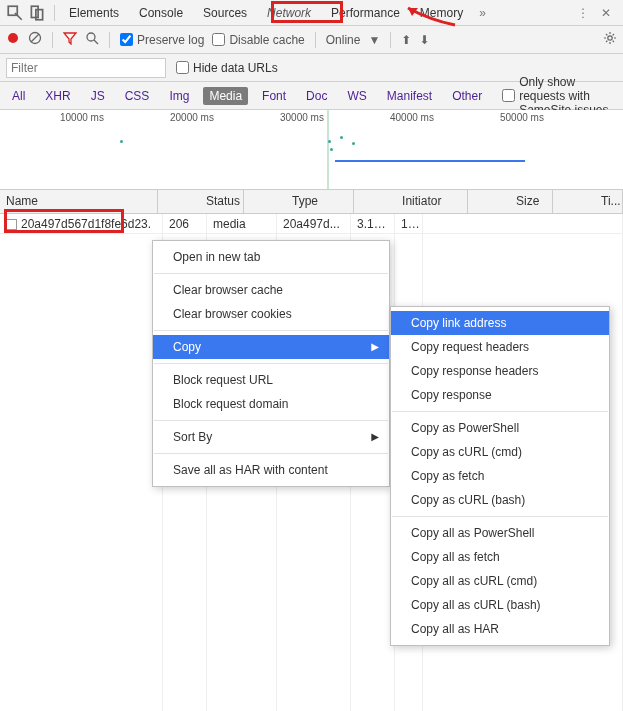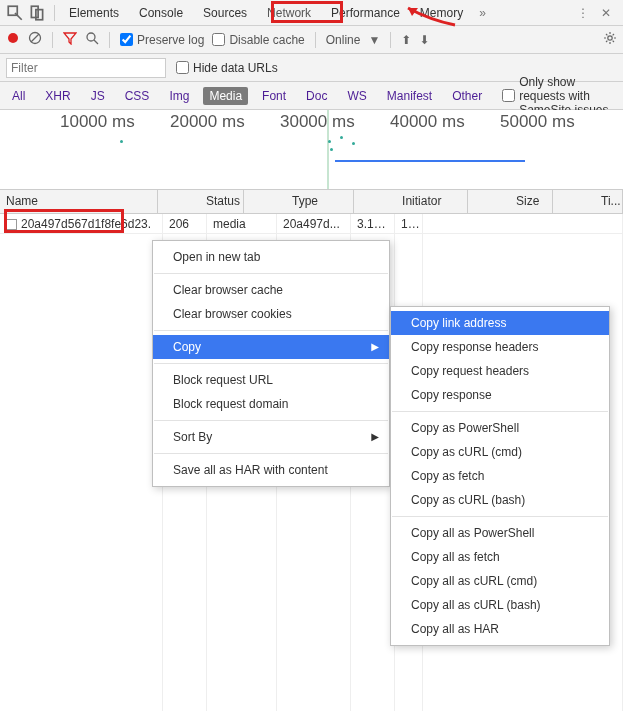--- a/index.html
+++ b/index.html
@@ -1,40 +1,40 @@
 <!DOCTYPE html>
 <html><head>
 <meta charset="utf-8">
 <style>
   * { box-sizing: border-box; margin: 0; padding: 0; font-family: "Segoe UI", Arial, sans-serif; font-size: 12px; }
   body { width: 623px; height: 711px; background: #fff; color: #333; position: relative; overflow: hidden; }
 
   .top-tabs { display: flex; align-items: center; height: 26px; border-bottom: 1px solid #d0d0d0; background: #f3f3f3; padding: 0 6px; gap: 0; }
   .top-tabs .icon { width: 18px; height: 18px; display: inline-flex; align-items: center; justify-content: center; margin-right: 4px; }
   .top-tab { padding: 4px 10px; cursor: pointer; color: #333; }
-  .top-tab.active { color: #555; }
+  .top-tab.active { color: #555; font-style: italic; }
   .top-tabs .spacer { flex: 1; }
   .top-tabs .chev { padding: 0 6px; color: #777; }
   .top-tabs .dots { padding: 0 6px; color: #777; }
 
   .toolbar { display: flex; align-items: center; height: 28px; border-bottom: 1px solid #d0d0d0; background: #f3f3f3; padding: 0 6px; gap: 8px; }
   .toolbar .sep { width: 1px; height: 16px; background: #ccc; margin: 0 2px; }
   .toolbar svg { width: 14px; height: 14px; }
   .toolbar .label { color: #555; }
   .toolbar .spacer { flex: 1; }
 
   .filterbar { display: flex; align-items: center; height: 28px; border-bottom: 1px solid #d0d0d0; background: #f3f3f3; padding: 0 6px; gap: 10px; }
   .filterbar input[type=text] { width: 160px; height: 20px; border: 1px solid #ccc; padding: 2px 4px; background: #fff; color: #888; }
 
   .type-tabs { display: flex; align-items: center; height: 28px; border-bottom: 1px solid #d0d0d0; background: #f3f3f3; padding: 0 6px; gap: 8px; }
   .type-tab { padding: 2px 6px; cursor: pointer; color: #4c1d95; border-radius: 2px; }
   .type-tab.selected { background: #7b7b7b; color: #fff; }
 
   .timeline { height: 80px; border-bottom: 1px solid #ccc; background: #fff; position: relative; }
-  .tick { position: absolute; top: 2px; font-size: 17px; color: #555; }
+  .tick { position: absolute; top: 2px; font-size: 10px; color: #555; }
   .vsel { position: absolute; top:0; bottom:0; left:327px; width:2px; background:#4a6; opacity:.3;}
   .hline { position:absolute; top:50px; left:335px; width:190px; height:2px; background:#3a78f0;}
 
   .dot{position:absolute;width:3px;height:3px;background:#3a9;border-radius:50%;}
 
   .table-head { display: flex; height: 24px; border-bottom: 1px solid #ccc; background: #f3f3f3; gap: 42px; }
   .th { padding: 4px 6px; border-right: 1px solid #ccc; color: #333; position: relative; }
   .th.name { width: 163px; }
   .th.status { width: 44px; }
   .th.type { width: 70px; }
@@ -231,22 +231,22 @@
   <div class="item">Block request URL</div>
   <div class="item">Block request domain</div>
   <div class="sep"></div>
   <div class="item"><span>Sort By</span><span class="arrow">▶</span></div>
   <div class="sep"></div>
   <div class="item">Save all as HAR with content</div>
 </div>
 
 <div class="menu" style="left:390px; top:306px; width:220px;">
   <div class="item hi">Copy link address</div>
+  <div class="item">Copy request headers</div>
   <div class="item">Copy response headers</div>
-  <div class="item">Copy request headers</div>
   <div class="item">Copy response</div>
   <div class="sep"></div>
   <div class="item">Copy as PowerShell</div>
   <div class="item">Copy as cURL (cmd)</div>
   <div class="item">Copy as fetch</div>
   <div class="item">Copy as cURL (bash)</div>
   <div class="sep"></div>
   <div class="item">Copy all as PowerShell</div>
   <div class="item">Copy all as fetch</div>
   <div class="item">Copy all as cURL (cmd)</div>

